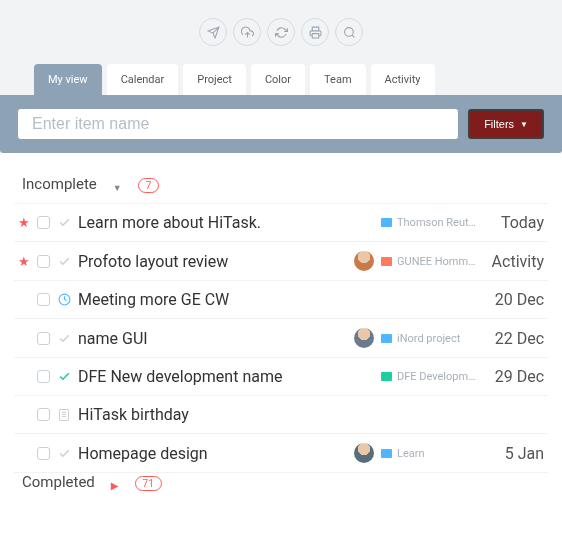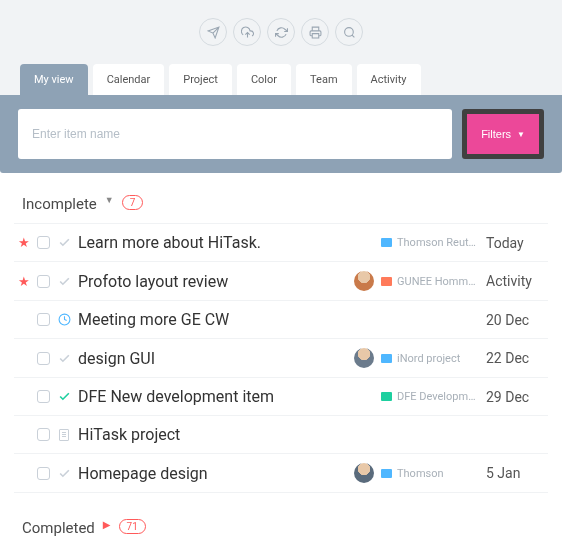--- a/index.html
+++ b/index.html
@@ -1,49 +1,49 @@
 <!DOCTYPE html>
 <html><head>
 <meta charset="utf-8">
 <style>
 *{box-sizing:border-box;margin:0;padding:0}
 body{font-family:-apple-system,BlinkMacSystemFont,"Segoe UI",Roboto,sans-serif;background:#fff;width:562px;font-size:12px;color:#333}
-.top-bar{background:#f1f3f5;padding:18px 2px 0;text-align:center}
+.top-bar{background:#f1f3f5;padding:18px 16px 0;text-align:center}
 .icon-row{display:flex;justify-content:center;gap:6px;margin-bottom:18px}
 .circ-icon{width:28px;height:28px;border-radius:50%;border:1px solid #d5dbe0;display:flex;align-items:center;justify-content:center;cursor:pointer;color:#9aa6b2}
 .circ-icon svg{width:13px;height:13px}
 .tabs{display:flex;gap:5px;padding:0 18px}
 .tab{background:#fff;border-radius:4px 4px 0 0;padding:9px 14px;font-size:11px;color:#555;cursor:pointer}
 .tab.active{background:#8ea2b5;color:#fff}
 .search-bar{background:#8ea2b5;padding:14px 18px;display:flex;gap:10px;border-radius:0 0 3px 3px}
-.search-input{flex:1;border:none;border-radius:3px;padding:18px 14px;font-size:12px;color:#888;outline:none}
+.search-input{flex:1;border:none;border-radius:3px;padding:6px 14px;font-size:16px;color:#888;outline:none}
 .search-input::placeholder{color:#b5bec7}
-.filters-btn{background:#ec4899;border:5px solid #404040;color:#fff;border-radius:3px;padding:0 14px;font-size:11px;display:flex;align-items:center;gap:6px;cursor:pointer}
+.filters-btn{background:#7f1d1d;border:2px solid #404040;color:#fff;border-radius:3px;padding:0 14px;font-size:11px;display:flex;align-items:center;gap:6px;cursor:pointer}
 .content{padding:22px 14px 24px 14px}
-.sec-head{display:flex;align-items:flex-start;gap:8px;padding:0 8px;margin-bottom:10px}
+.sec-head{display:flex;align-items:flex-end;gap:16px;padding:0 8px;margin-bottom:10px}
 .sec-title{font-size:15px;font-weight:400;color:#4a4a4a}
 .chev{color:#888;font-size:9px}
 .badge{border:1px solid #ff5a5a;color:#ff5a5a;border-radius:10px;padding:1px 7px;font-size:10px}
 .rows{border-top:1px solid #f0f2f4}
 .row{display:flex;align-items:center;border-bottom:1px solid #f0f2f4;padding:9px 4px;gap:7px;min-height:38px}
 .star{width:12px;color:#ff5a5a;font-size:13px;line-height:1}
 .star.hide{visibility:hidden}
 .chk{width:13px;height:13px;border:1px solid #c9d0d8;border-radius:3px;cursor:pointer;flex-shrink:0}
 .status-ico{width:14px;display:flex;justify-content:center;color:#c9d0d8;flex-shrink:0}
 .status-ico.blue{color:#4fb7ff}
 .status-ico.teal{color:#1dcf9f}
 .task-title{flex:1;font-size:16px;color:#333;white-space:nowrap;overflow:hidden;text-overflow:ellipsis}
 .task-title.bold{font-weight:400}
 .avatar{width:20px;height:20px;border-radius:50%;flex-shrink:0}
 .av-spacer{width:20px;flex-shrink:0}
 .proj{display:flex;align-items:center;gap:5px;width:98px;font-size:11px;color:#a8b0b8;white-space:nowrap;overflow:hidden}
 .proj-name{overflow:hidden;text-overflow:ellipsis}
 .folder{width:11px;height:9px;border-radius:1px;flex-shrink:0}
-.date{width:58px;font-size:14px;color:#555}
-.sec-head.completed{margin-top:26px}
+.date{width:58px;text-align:right;font-size:16px;color:#555}
+.sec-head.completed{}
 .arrow-r{color:#ff5a5a;font-size:10px}
 .doc-ico{width:10px;height:12px;border:1px solid #c9d0d8;border-radius:1px;position:relative}
 .doc-ico::after{content:"";position:absolute;left:2px;right:2px;top:2px;height:1px;background:#c9d0d8;box-shadow:0 2px 0 #c9d0d8,0 4px 0 #c9d0d8}
 </style>
 </head>
 <body>
 
 <div class="top-bar">
   <div class="icon-row">
     <div class="circ-icon">
@@ -145,68 +145,68 @@
         <span class="date">20 Dec</span>
       </div>
       <div class="row">
         <span class="star hide">★</span>
         <span class="chk"></span>
         <span class="status-ico ">
           <svg width="13" height="13" viewBox="0 0 24 24" fill="none" stroke="currentColor" stroke-width="3">
             <polyline points="20 6 9 17 4 12"></polyline>
           </svg>
         </span>
-        <span class="task-title">design GUI</span>
+        <span class="task-title">name GUI</span>
         <span class="avatar" style="background:radial-gradient(circle at 50% 30%, #e8c8a8 35%, #6b7b8c 36%)"></span>
         <span class="proj">
           <span class="folder" style="background:#4fb7ff"></span>
           <span class="proj-name">iNord project</span>
         </span>
         <span class="date">22 Dec</span>
       </div>
       <div class="row">
         <span class="star hide">★</span>
         <span class="chk"></span>
         <span class="status-ico teal">
           <svg width="13" height="13" viewBox="0 0 24 24" fill="none" stroke="currentColor" stroke-width="3">
             <polyline points="20 6 9 17 4 12"></polyline>
           </svg>
         </span>
-        <span class="task-title bold">DFE New development item</span>
+        <span class="task-title bold">DFE New development name</span>
         <span class="av-spacer"></span>
         <span class="proj">
           <span class="folder" style="background:#1dcf9f"></span>
           <span class="proj-name">DFE Development</span>
         </span>
         <span class="date">29 Dec</span>
       </div>
       <div class="row">
         <span class="star hide">★</span>
         <span class="chk"></span>
         <span class="status-ico ">
           <span class="doc-ico"></span>
         </span>
-        <span class="task-title">HiTask project</span>
+        <span class="task-title">HiTask birthday</span>
         <span class="av-spacer"></span>
         <span class="proj"></span>
         <span class="date"></span>
       </div>
       <div class="row">
         <span class="star hide">★</span>
         <span class="chk"></span>
         <span class="status-ico ">
           <svg width="13" height="13" viewBox="0 0 24 24" fill="none" stroke="currentColor" stroke-width="3">
             <polyline points="20 6 9 17 4 12"></polyline>
           </svg>
         </span>
         <span class="task-title">Homepage design</span>
         <span class="avatar" style="background:radial-gradient(circle at 50% 30%, #e8c8a8 35%, #5a6b7c 36%)"></span>
         <span class="proj">
           <span class="folder" style="background:#4fb7ff"></span>
-          <span class="proj-name">Thomson</span>
+          <span class="proj-name">Learn</span>
         </span>
         <span class="date">5 Jan</span>
       </div>
     </div>
 
   <div class="sec-head completed">
     <span class="sec-title">Completed</span>
     <span class="arrow-r">▶</span>
     <span class="badge">71</span>
   </div>

